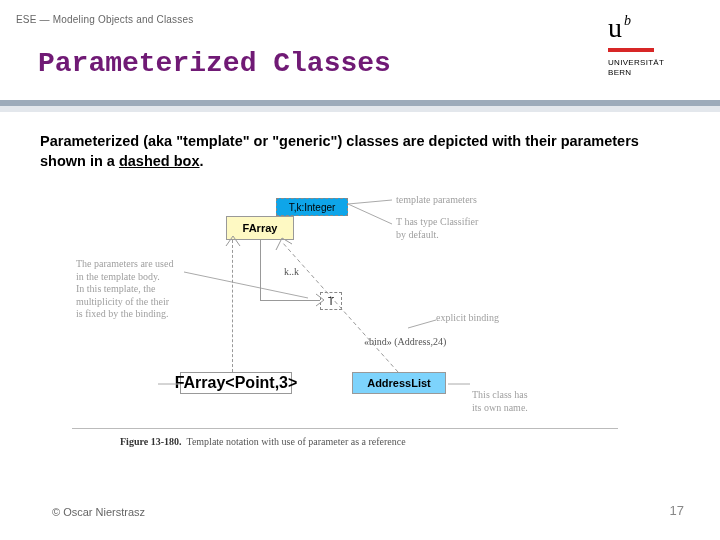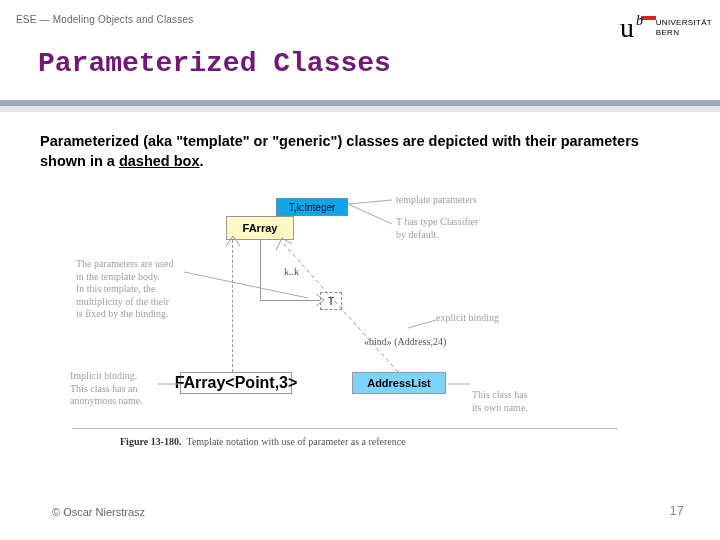--- a/index.html
+++ b/index.html
@@ -2,21 +2,21 @@
 <html><head>
 <meta charset="utf-8">
 <style>
   * { margin: 0; padding: 0; box-sizing: border-box; }
   body { width: 720px; height: 540px; background: #fff; font-family: Arial, Helvetica, sans-serif; position: relative; overflow: hidden; }
   .header-top { position: absolute; left: 16px; top: 14px; font-size: 10px; color: #666; letter-spacing: 0.2px; }
   .title { position: absolute; left: 38px; top: 48px; font-size: 28px; font-weight: bold; color: #701a75; font-family: Liberation Mono, monospace; }
   .divider { position: absolute; left: 0; top: 100px; width: 720px; height: 6px; background: #9dabba; }
   .divider-shadow { position: absolute; left: 0; top: 106px; width: 720px; height: 6px; background: #e3e7ec; }
   .logo-bg { position: absolute; right: 0; top: 0; width: 128px; height: 106px; background: #fff; }
-  .logo { position: absolute; right: 8px; top: 12px; width: 92px; height: 88px; display:flex; flex-direction:row; align-items:flex-start; }
+  .logo { position: absolute; right: 20px; top: 12px; width: 92px; height: 88px; display:flex; flex-direction:column; align-items:flex-start; }
   .logo .u { font-family: Georgia, serif; font-size: 28px; color:#000; }
   .logo .u sup { font-size: 14px; font-style: italic; position: relative; top: -2px; left: 2px; }
   .logo .redbar { width: 46px; height: 4px; background: #d72626; margin-top: 4px; }
   .logo .uni { font-size: 8px; letter-spacing: 0.3px; color:#000; line-height: 1.2; margin-top: 6px; }
   .bodytext { position: absolute; left: 40px; top: 132px; width: 620px; font-size: 14.5px; font-weight: bold; color:#000; line-height: 1.35; }
   .underline { text-decoration: underline; }
   .diagram { position: absolute; left: 120px; top: 172px; width: 520px; height: 270px; }
   .note { position: absolute; font-size: 10px; color:#a0a0a0; font-family: "Times New Roman", serif; line-height: 1.25; }
   .farray { position: absolute; left: 106px; top: 44px; width: 68px; height: 24px; border: 1px solid #999; background:#fef9c3; display:flex; align-items:center; justify-content:center; font-weight:bold; font-size:11px; }
   .param-box { position: absolute; left: 156px; top: 26px; width: 72px; height: 18px; border: 1px dashed #888; background:#0ea5e9; display:flex; align-items:center; justify-content:center; font-size:10px; }
@@ -102,25 +102,20 @@
 
   <div class="note" style="left:316px; top:140px;">explicit binding</div>
   <svg class="arrow" style="left:288px; top:146px;" width="30" height="16">
     <line x1="28" y1="2" x2="0" y2="10" stroke="#aaa" stroke-width="1"></line>
   </svg>
   <div class="bind-label" style="left:244px; top:164px;">«bind» (Address,24)</div>
 
   <div class="farray-bottom">FArray&lt;Point,3&gt;</div>
   <div class="address-list">AddressList</div>
 
-  <div class="note" style="left:-50px; top:198px;">
-    <span>Implicit binding.</span><br>
-    <span>This class has an</span><br>
-    <span>anonymous name.</span>
-  </div>
   <svg class="arrow" style="left:38px; top:208px;" width="24" height="8">
     <line x1="0" y1="4" x2="22" y2="4" stroke="#aaa" stroke-width="1"></line>
   </svg>
 
   <div class="note" style="left:352px; top:217px;">
     <span>This class has</span><br>
     <span>its own name.</span>
   </div>
   <svg class="arrow" style="left:328px; top:208px;" width="24" height="8">
     <line x1="22" y1="4" x2="0" y2="4" stroke="#aaa" stroke-width="1"></line>

